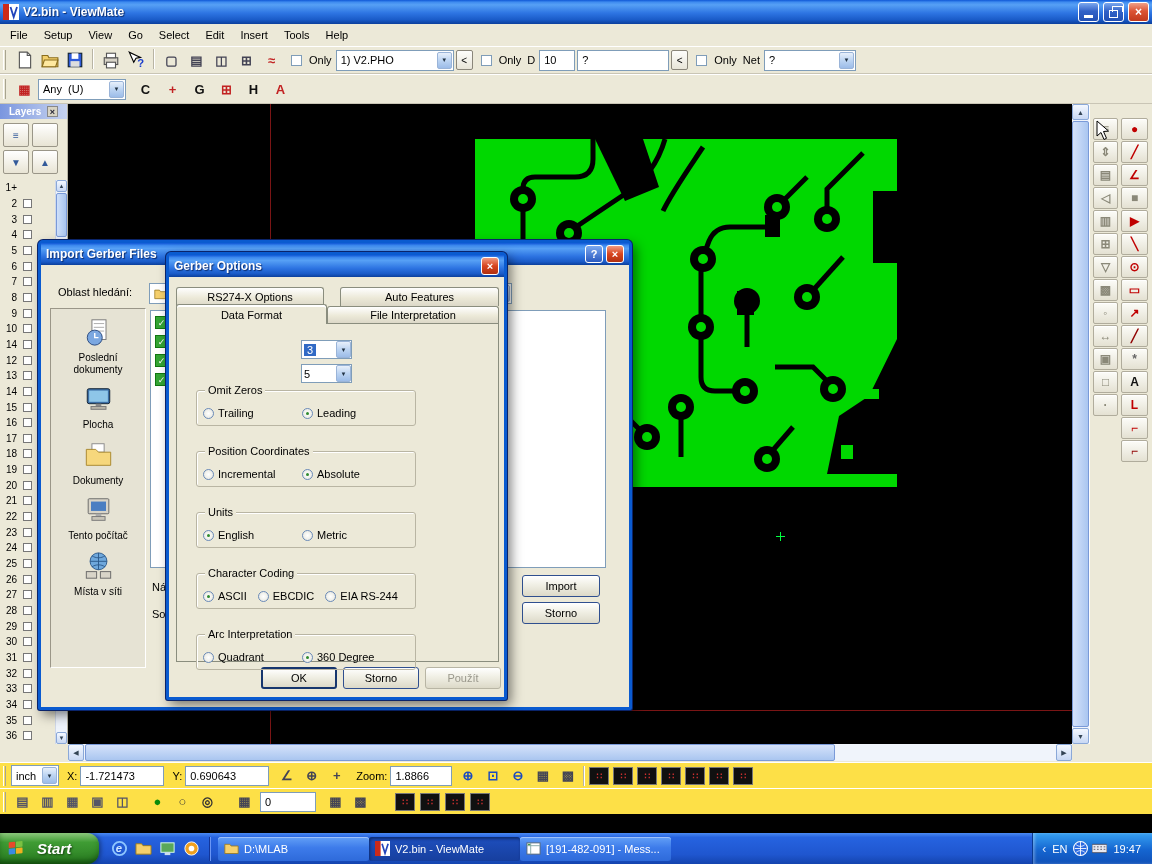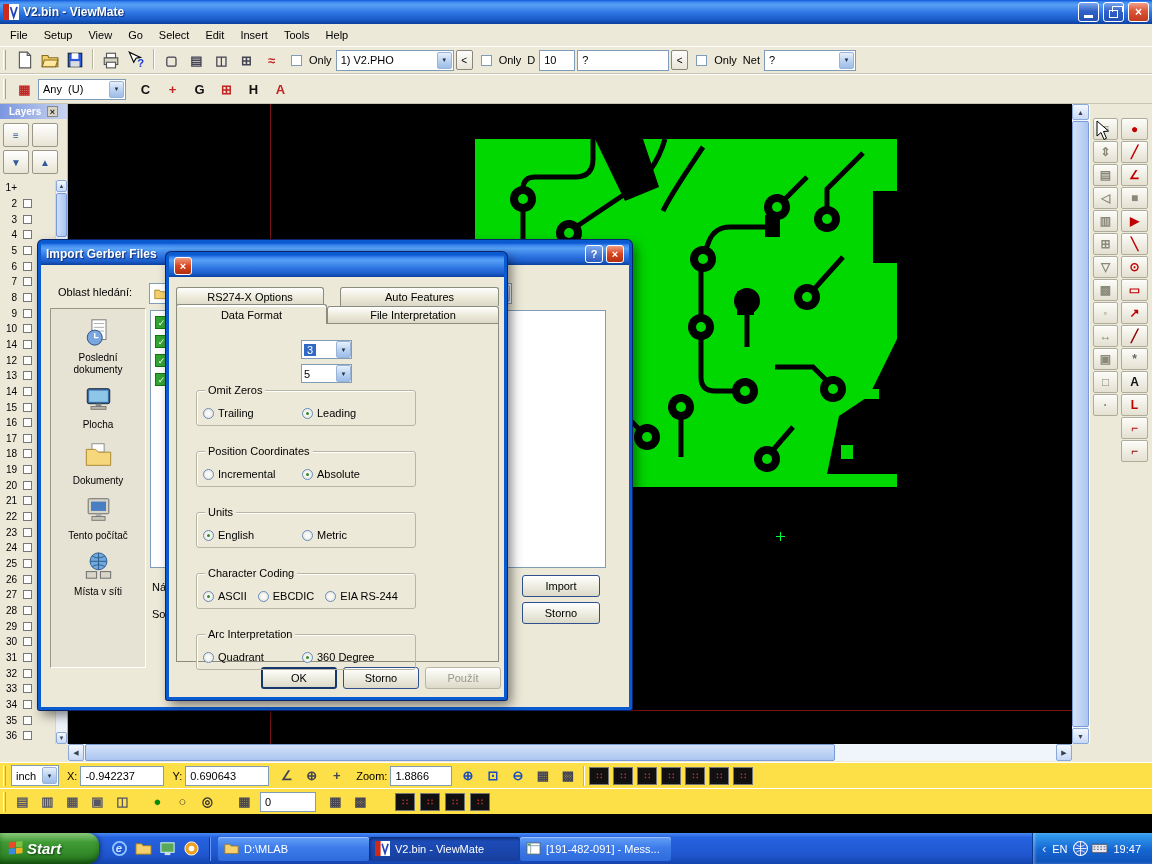--- a/index.html
+++ b/index.html
@@ -80,21 +80,21 @@
 .statusbar{position:absolute;left:0;right:0;background:#fde047;display:flex;align-items:center;border-top:1px solid #fff}
 #status1{top:762px;height:26px}
 #status2{top:788px;height:26px}
 .slabel{margin:0 3px 0 8px}
 .sfield{height:20px;background:#fff;border:1px solid #7f9db9;display:inline-flex;align-items:center;padding-left:4px}
 
 
 .deskgap{position:absolute;left:0;top:814px;width:100%;height:19px;background:#000}
 .taskbar{position:absolute;left:0;top:833px;width:100%;height:31px;display:flex;align-items:center;z-index:40;
  background:linear-gradient(180deg,#4a8af3 0%,#2663e0 14%,#1f56cf 70%,#1444ae 100%)}
-.startbtn{height:31px;width:99px;border-radius:0 12px 12px 0;display:flex;align-items:center;gap:3px;padding-left:8px;color:#fff;font-weight:bold;font-style:italic;font-size:15px;text-shadow:1px 1px 2px #14420f;
+.startbtn{height:31px;width:99px;border-radius:0 12px 12px 0;display:flex;align-items:center;gap:13px;padding-left:8px;color:#fff;font-weight:bold;font-style:italic;font-size:15px;text-shadow:1px 1px 2px #14420f;
  background:linear-gradient(180deg,#8cc77c 0%,#3f9c34 30%,#2f8526 80%,#1e6b18 100%);box-shadow:inset 0 -5px 9px -4px #0c3a08,2px 0 4px rgba(0,0,0,.35)}
 .startbtn svg{width:20px;height:19px}
 .ql{display:flex;gap:4px;margin-left:10px}
 .qlbtn{width:20px;height:20px;display:inline-flex;align-items:center;justify-content:center}
 .qlbtn svg{width:17px;height:17px}
 .tb-sep{width:1px;height:24px;background:#12359a;margin:0 8px;box-shadow:1px 0 0 #6a96f5}
 .tasks{display:flex;}
 .task{width:151px;height:24px;border-radius:3px;display:flex;align-items:center;gap:5px;padding:0 6px;color:#fff;font-size:11px;white-space:nowrap;overflow:hidden;
  background:linear-gradient(180deg,#63a0f7,#3d7bea 45%,#2e6ada);box-shadow:inset 0 1px 0 #9ec0fa}
 .task.active{background:linear-gradient(180deg,#1e4fbe,#173f9e);box-shadow:inset 1px 2px 3px #0c2a70}
@@ -558,21 +558,21 @@
   </div>
   <div class="corner"></div>
 
   <div class="statusbar" id="status1">
     <span class="grip"></span>
     <span class="combo" style="width:48px">
       <span>inch</span>
         <span class="carr">▼</span>
     </span>
     <span class="slabel">X:</span>
-    <span class="sfield" style="width:84px">-0.942237</span>
+    <span class="sfield" style="width:84px">-1.721473</span>
     <span class="slabel">Y:</span>
     <span class="sfield" style="width:84px">0.690643</span>
     <span style="display:inline-flex;gap:2px;margin-left:6px">
         <span class="tbtn" style="color: rgb(68, 68, 85);">∠</span>
         <span class="tbtn" style="color: rgb(68, 68, 85);">⊕</span>
         <span class="tbtn" style="color: rgb(68, 68, 85);">+</span>
       </span>
     <span class="slabel">Zoom:</span>
     <span class="sfield" style="width:62px">1.8866</span>
     <span style="display:inline-flex;gap:2px;margin-left:4px">
@@ -794,20 +794,21 @@
         </div>
       </div>
     <span class="flabel" style="top:338px">Ná</span>
     <span class="flabel" style="top:365px">So</span>
     <span class="xpbtn" style="left:481px;top:332px;width:78px">Import</span>
     <span class="xpbtn" style="left:481px;top:359px;width:78px">Storno</span>
   </div>
 
   <div class="dialog" style="left:166px;top:252px;width:341px;height:448px;z-index:20">
     <div class="dlg-title">
+      <span class="dt">Gerber Options</span>
       <span class="dlg-btn close">×</span>
     </div>
     <span class="tab" style="left:7px;top:32px;width:148px;height:19px">RS274-X Options</span>
     <span class="tab" style="left:171px;top:32px;width:159px;height:19px">Auto Features</span>
     <span class="tab active" style="left:7px;top:49px;width:151px;height:20px">Data Format</span>
     <span class="tab" style="left:158px;top:51px;width:172px;height:17px">File Interpretation</span>
     <div class="tabpage"></div>
 
     <span class="declabel" style="left:38px;top:88px">Left of decimal:</span>
     <span class="deccombo" style="left:132px;top:85px">

